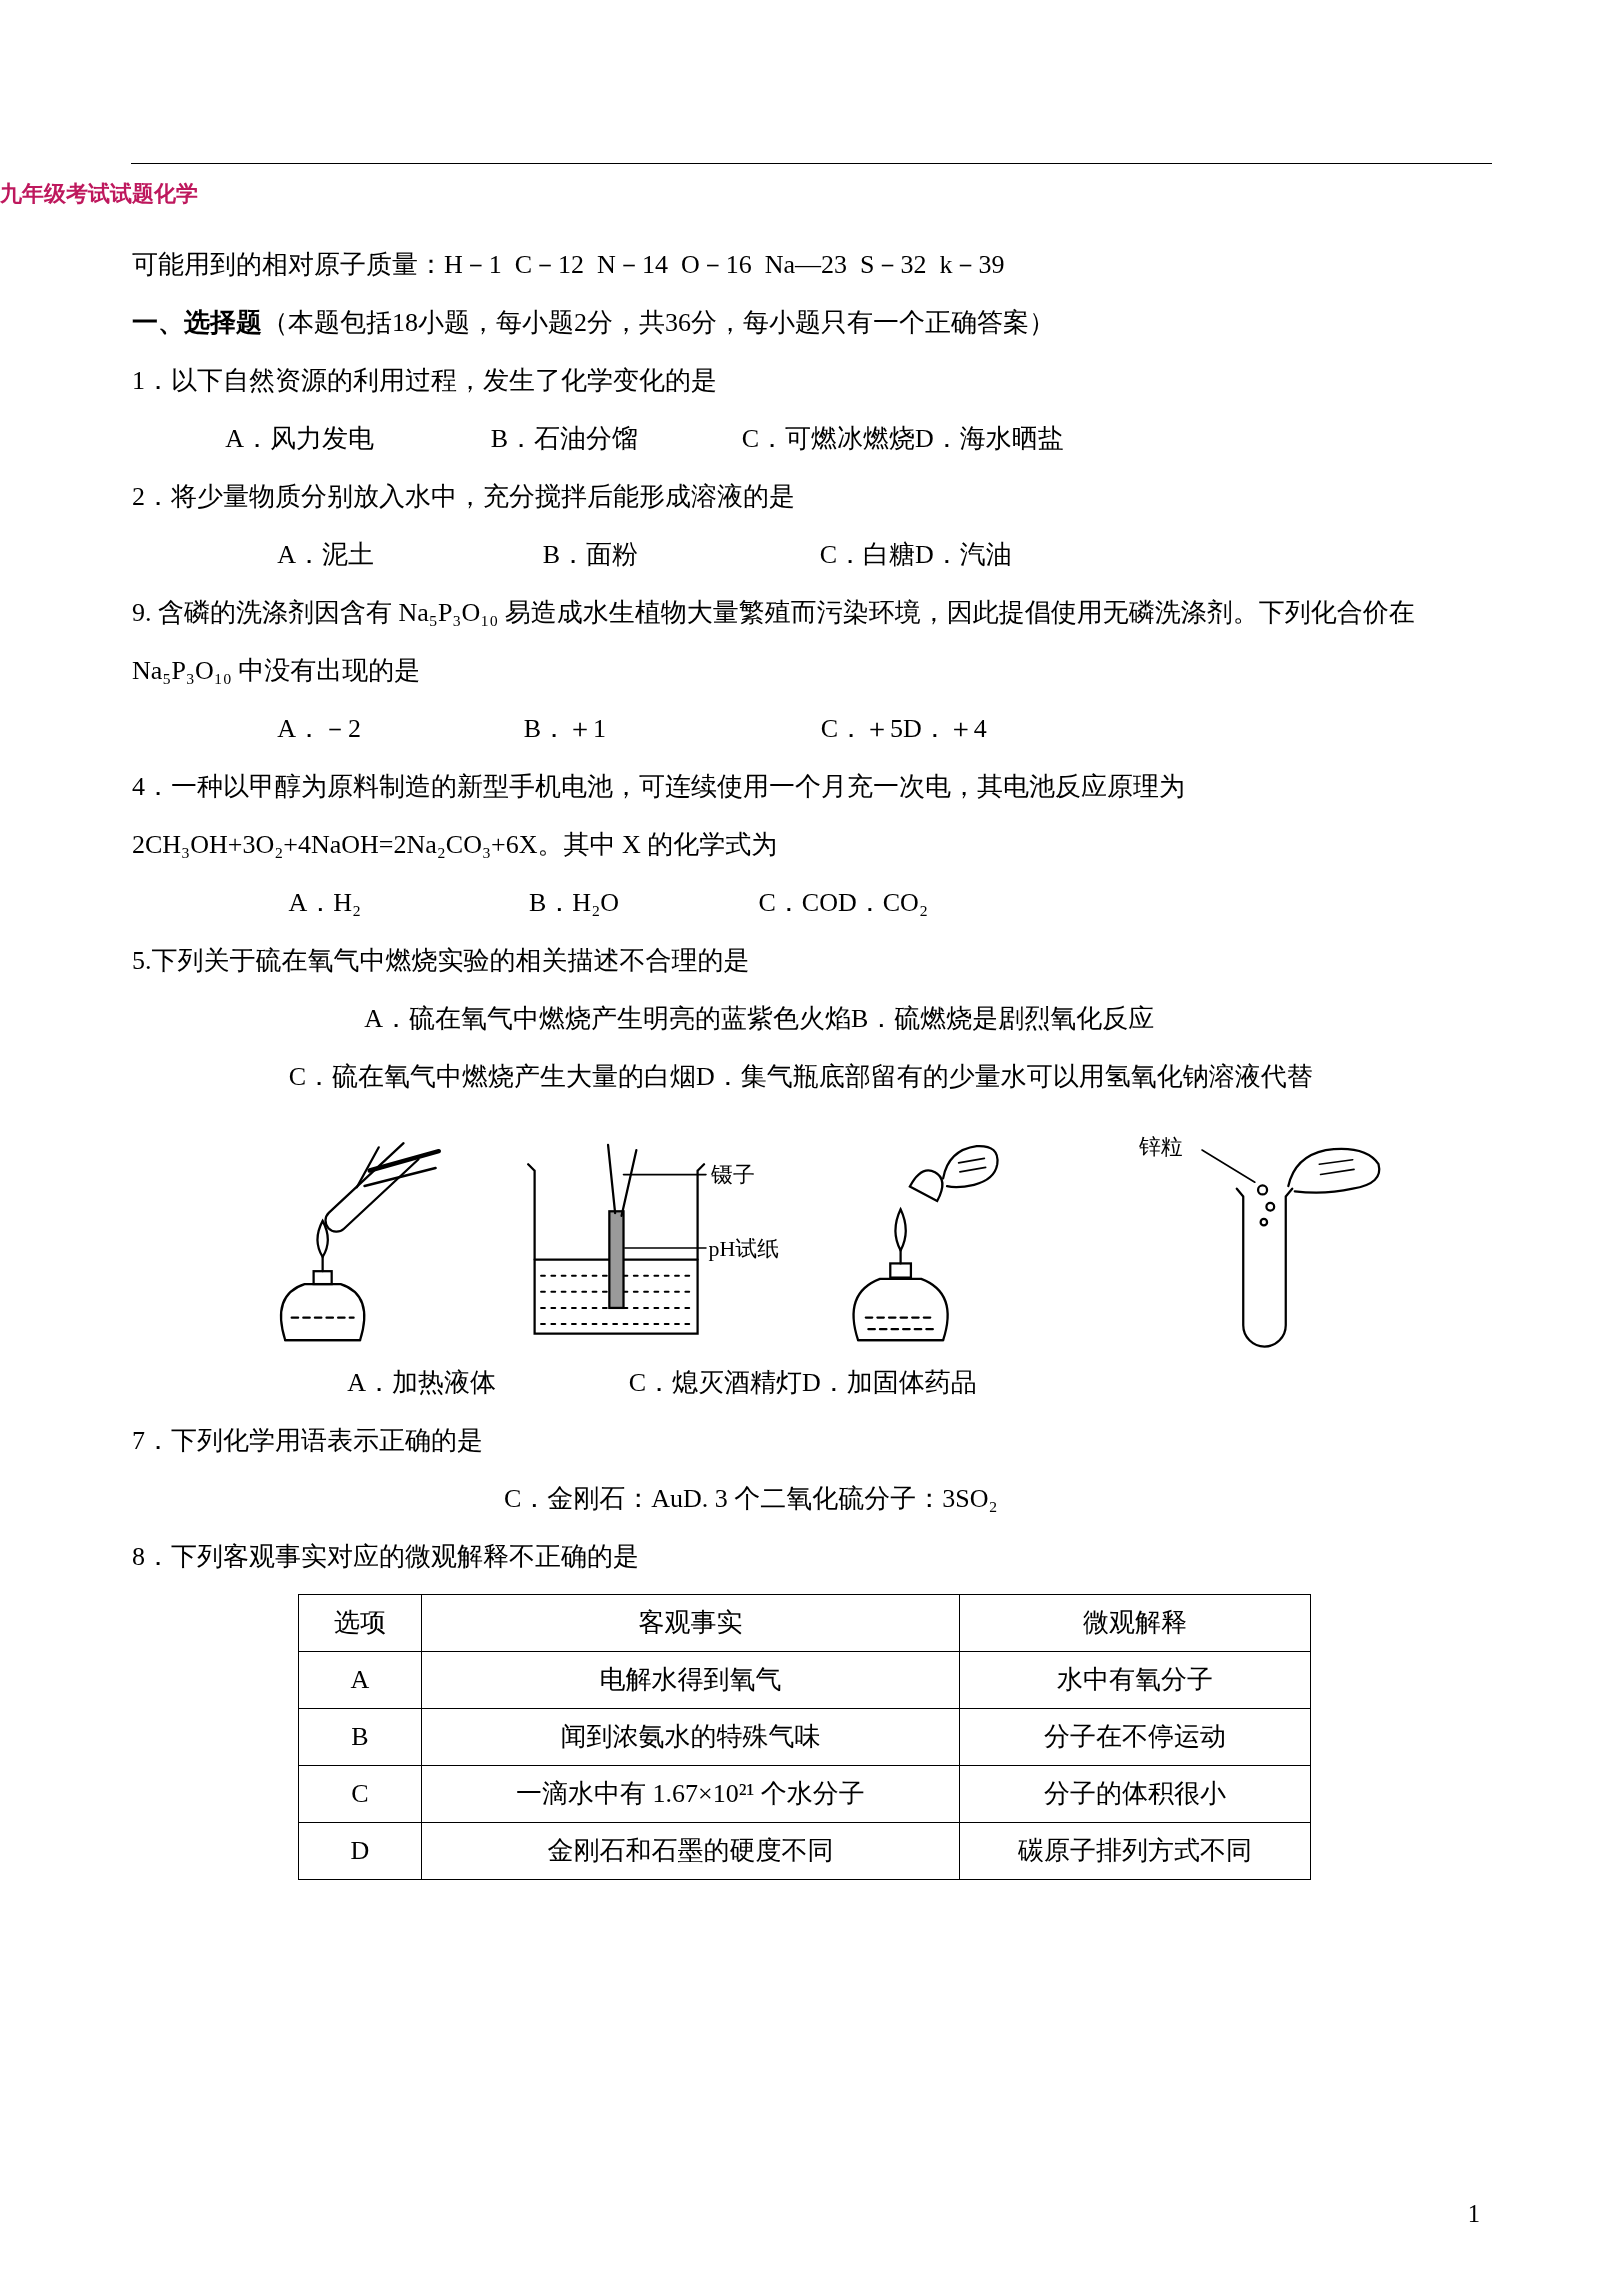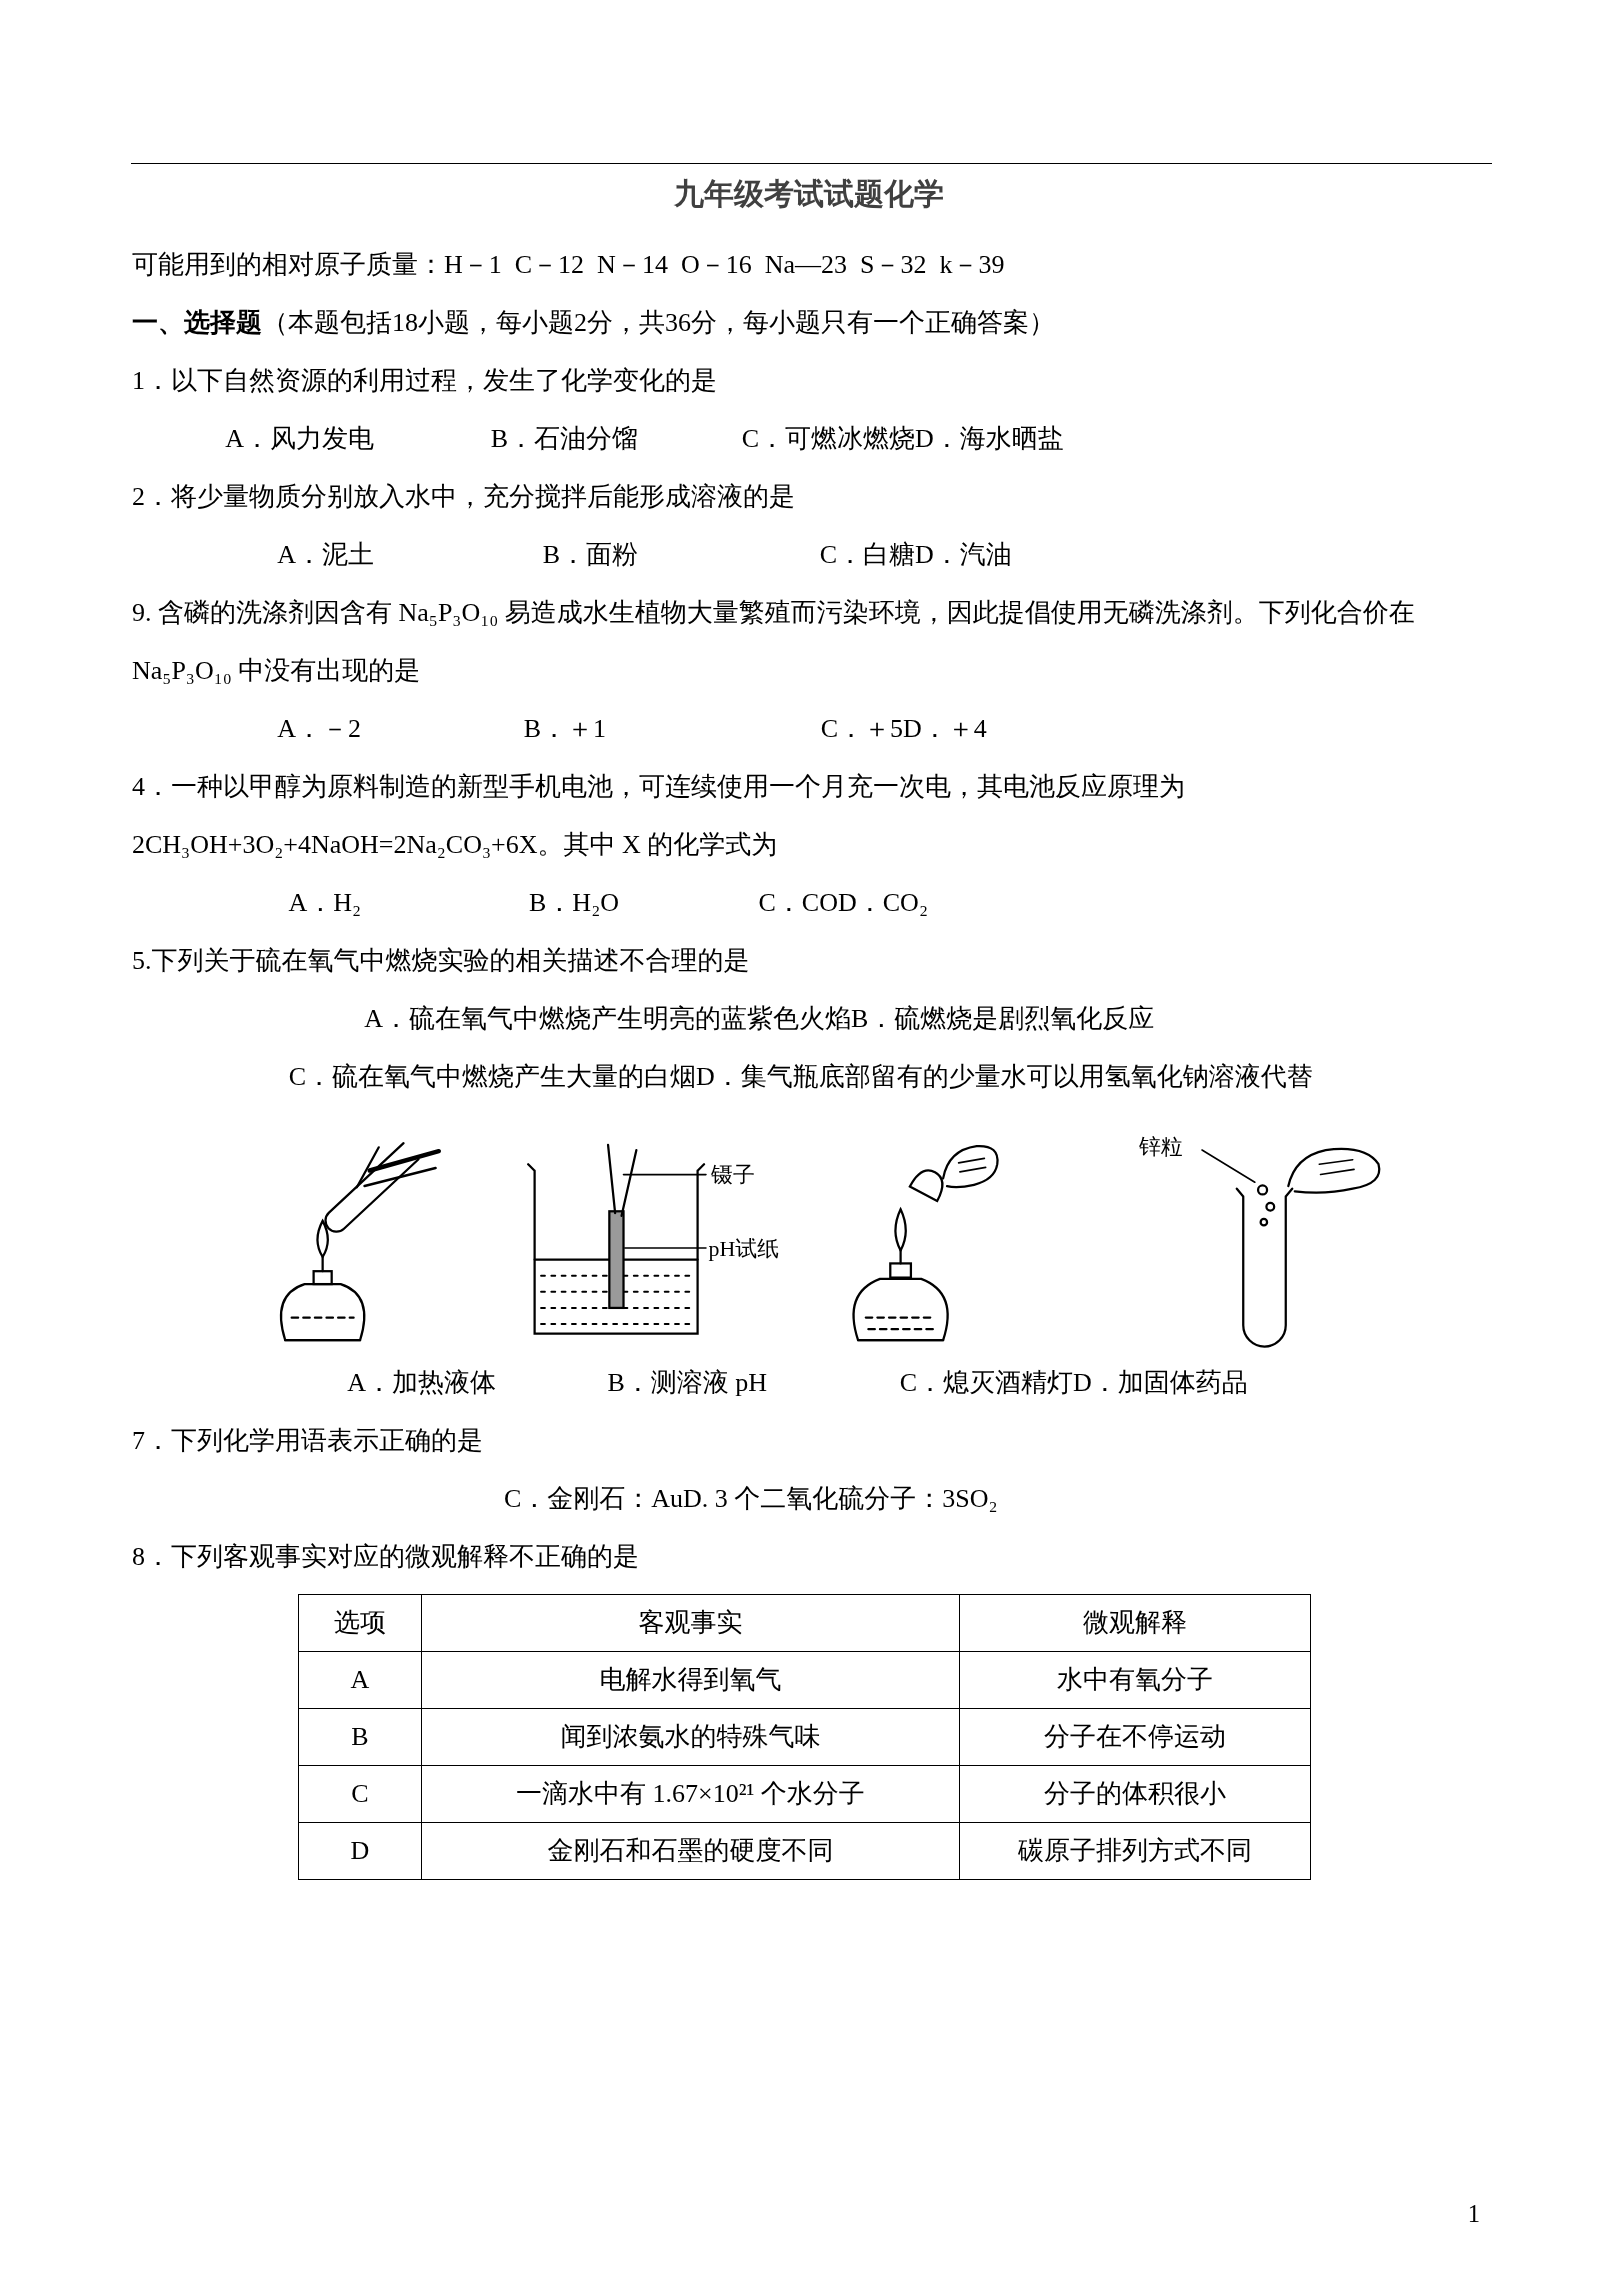--- a/index.html
+++ b/index.html
@@ -6,22 +6,22 @@
   html, body { margin: 0; padding: 0; background: #ffffff; }
   body {
     width: 1618px; height: 2284px;
     color: #000;
     font-family: "Liberation Serif", "DejaVu Serif", serif;
     font-size: 26px;
   }
   .page { position: relative; width: 1618px; height: 2284px; overflow: hidden; background: #fff; }
   .top-rule { border-top: 1.9px solid #000; margin: 163px 126px 0 131px; }
   .title {
-    text-align: center; color: #404040; font-weight: bold;
-    font-size: 30px; line-height: 41px; margin-top: 9px;
+    text-align: left; color: #be185d; font-weight: bold;
+    font-size: 22px; line-height: 41px; margin-top: 9px;
   }
   .content { padding: 22px 129px 0 132px; }
   .line { white-space: pre-wrap; line-height: 58px; margin: 0; }
   .section-bold { font-weight: bold; }
   .opts { display: flex; line-height: 58px; margin: 0; }
   .opts span { white-space: pre; text-align: right; }
   .w375{width:242px}.w410{width:264px}.w430{width:277px}
   .w355{width:229px}.w380{width:245px}.w460{width:297px}
   .w400{width:258px}.w340{width:219px}
   .w1115{width:719px}.w875{width:564px}
@@ -189,21 +189,20 @@
             <line x1="300" y1="62" x2="352" y2="55" stroke-width="2.5"></line>
             <line x1="302" y1="78" x2="354" y2="70" stroke-width="2.5"></line>
           </g>
         </svg>
       </div>
 
     </div>
 
     <div class="opts">
       <span class="w565">A．加热液体</span>
-      <span class="w420">B．测溶液 pH</span>
       <span class="w475">C．熄灭酒精灯</span>
       <span>D．加固体药品</span>
     </div>
 
     <p class="line">7．下列化学用语表示正确的是</p>
     <div class="opts">
       <span class="w855">C．金刚石：Au</span>
       <span>D. 3 个二氧化硫分子：3SO₂</span>
     </div>
 

